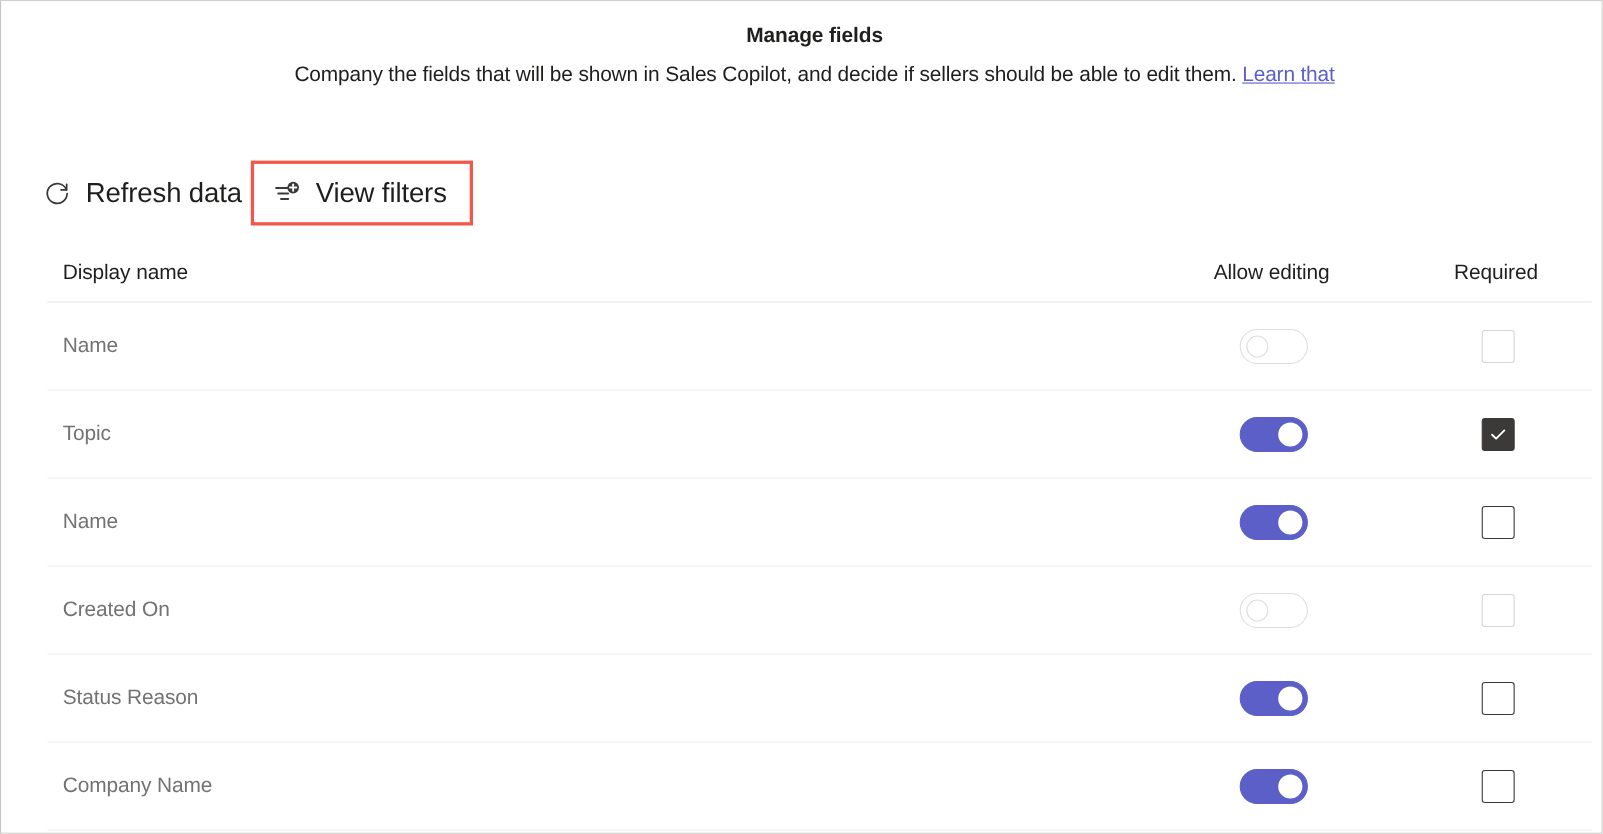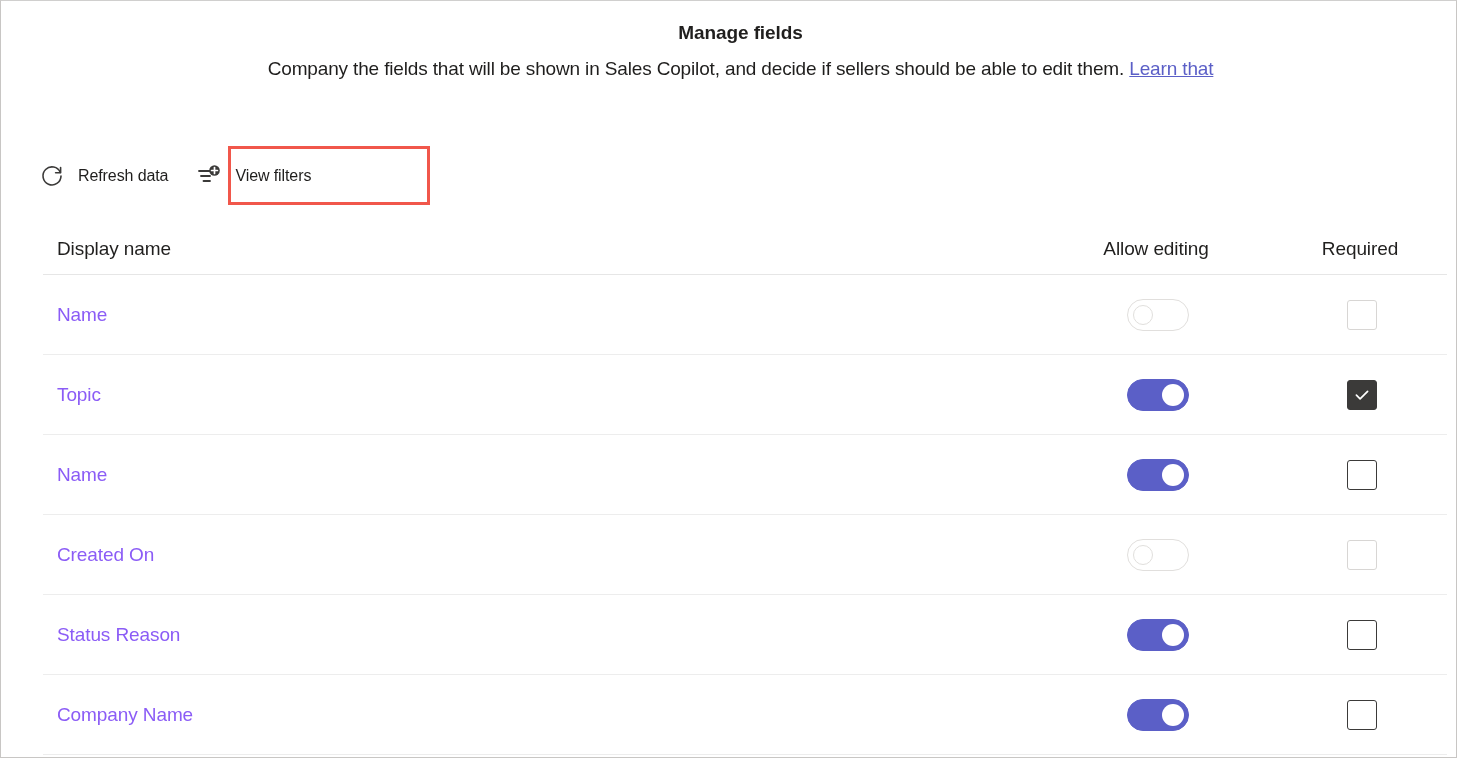--- a/index.html
+++ b/index.html
@@ -64,21 +64,21 @@
   .cmd-button {
     display: flex;
     align-items: center;
     gap: 13px;
     height: 58px;
     padding: 0 14px;
     background: transparent;
     border: none;
     cursor: pointer;
     font-family: "Liberation Sans", sans-serif;
-    font-size: 16px;
+    font-size: 25px;
     color: #1f1e1d;
     letter-spacing: -0.1px;
   }
 
   .cmd-button .cmd-label { white-space: nowrap; }
 
   .cmd-icon {
     width: 26px;
     height: 26px;
     display: flex;
@@ -126,21 +126,21 @@
     color: #201f1e;
     letter-spacing: -0.1px;
   }
 
   .t-body-row { height: 80px; }
 
   .c-name {
     flex: 1 1 auto;
     padding-left: 14px;
     font-size: 19px;
-    color: #8b5cf6;
+    color: #737373;
     letter-spacing: -0.1px;
   }
 
   .c-allow {
     flex: 0 0 238px;
     display: flex;
     justify-content: center;
     align-items: center;
   }
 

